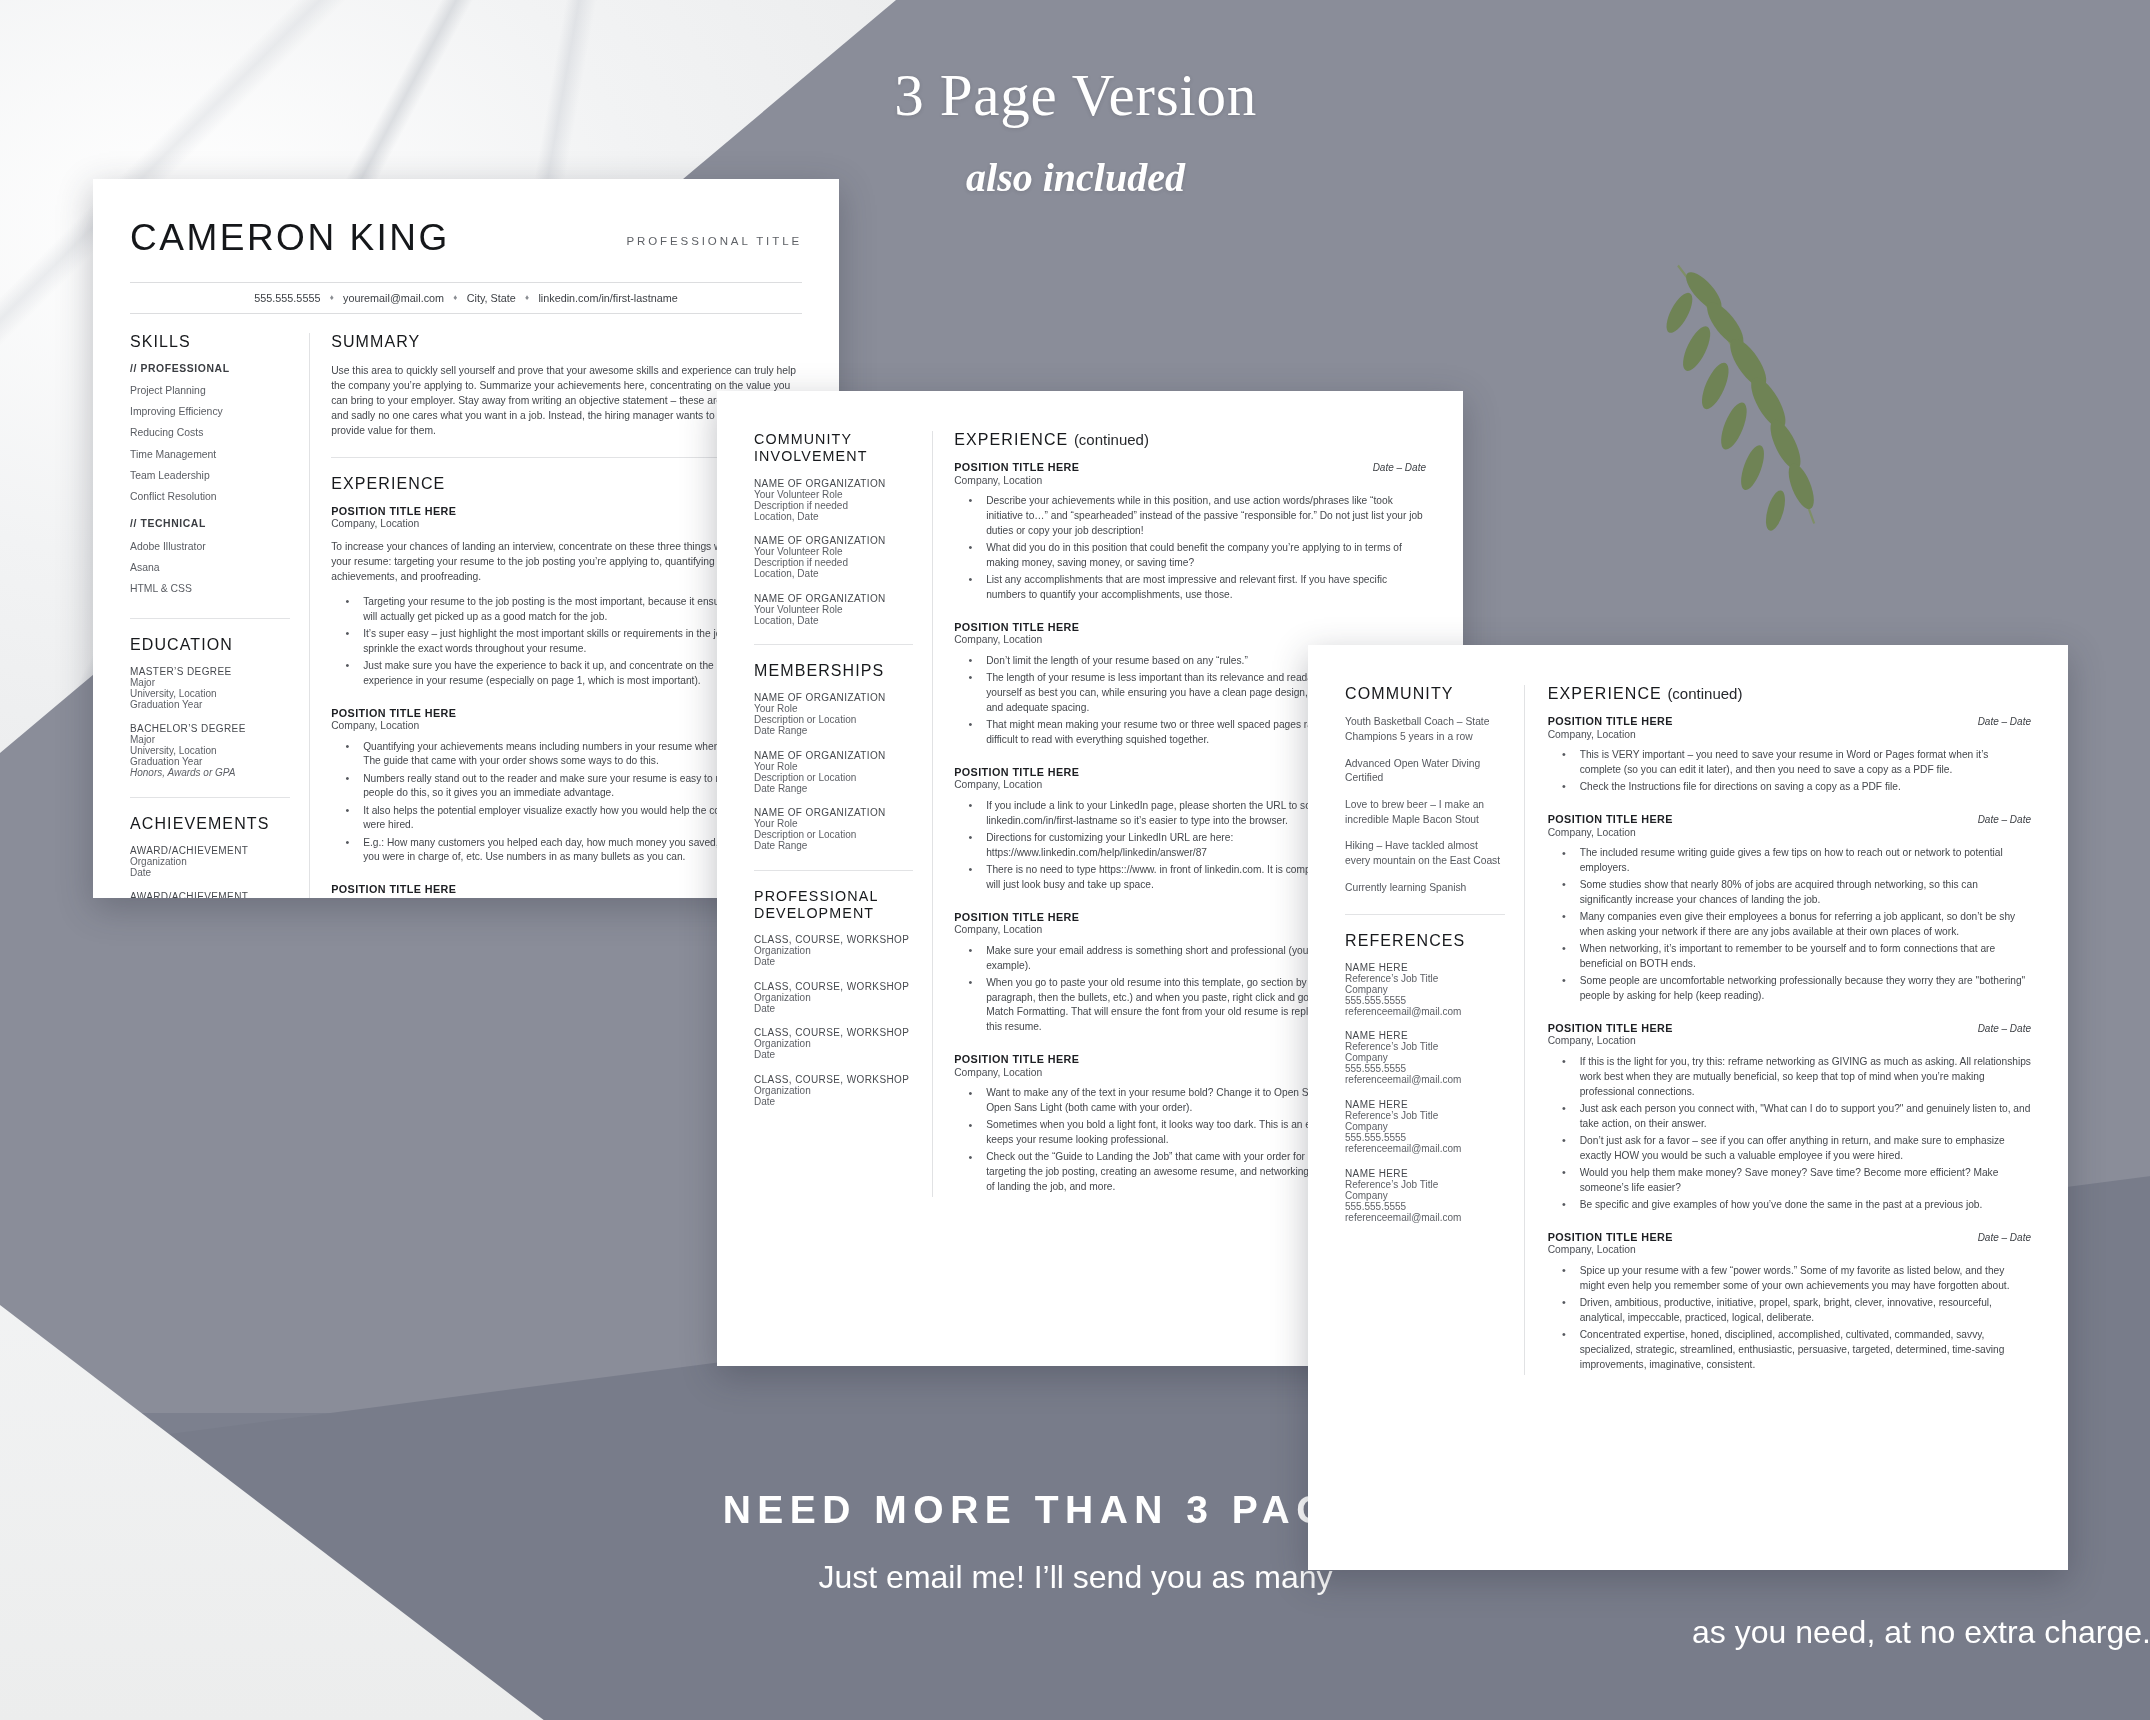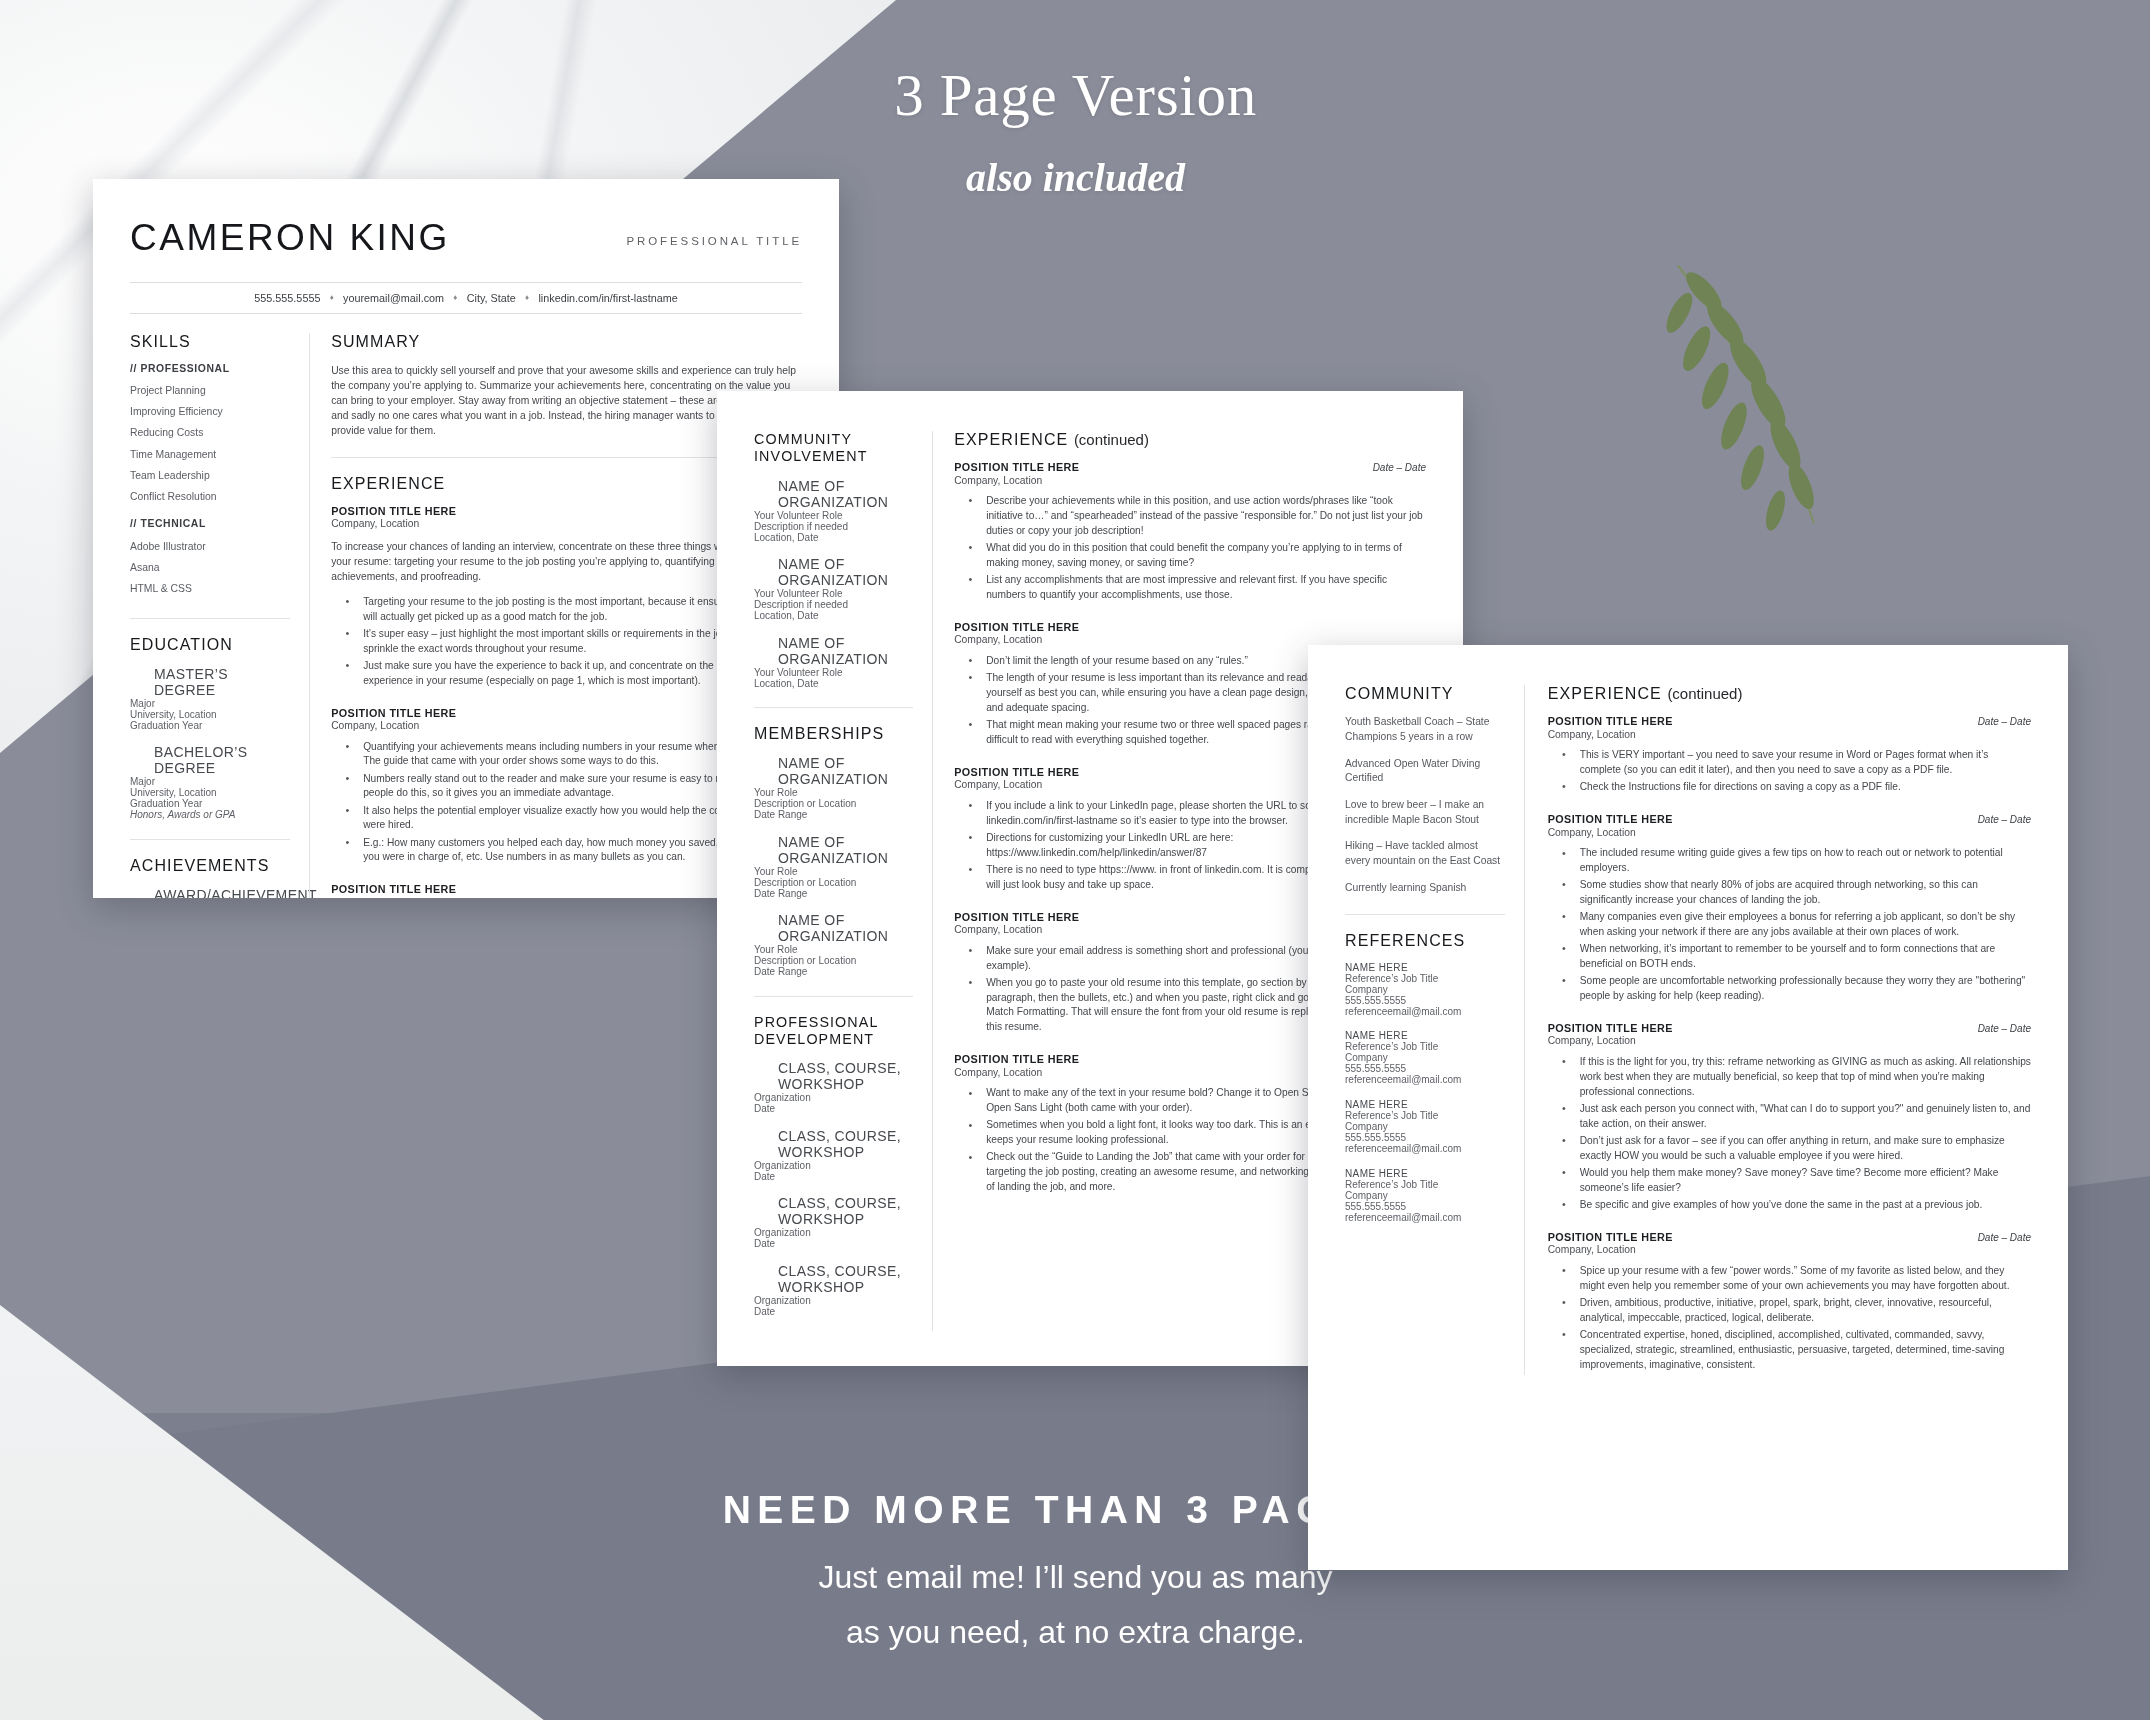--- a/index.html
+++ b/index.html
@@ -66,21 +66,21 @@
     text-align:center;
     font-family:"Liberation Sans", sans-serif;
     font-weight:700; font-size:39px; letter-spacing:6.5px; color:#ffffff;
   }
   #bottom-line1, #bottom-line2 {
     position:absolute; left:0; width:2151px; text-align:center;
     font-family:"Liberation Sans", sans-serif;
     font-size:32px; color:#ffffff; font-weight:300;
   }
   #bottom-line1 { top:1559px; }
-  #bottom-line2 { top:1614px; }
+  #bottom-line2 { top:1614px;text-align:right; }
 
   
   .page {
     position:absolute; background:#ffffff;
     box-shadow:0 10px 33px rgba(40,44,56,.30);
   }
   #page1 { left:93px;  top:179px;  width:746px; height:719px; z-index:3; }
   #page2 { left:717px; top:391px;  width:746px; height:975px; z-index:4; }
   #page3 { left:1308px; top:645px;  width:760px; height:925px; z-index:5; }
 
@@ -118,21 +118,21 @@
   }
   .sec-h.small { font-size:14.3px; line-height:1.2; }
   .sub-h {
     font-size:10.4px; letter-spacing:0.6px; color:#3a3d42;
     font-weight:600; margin:10px 0 6.5px;
   }
   .sk-item { font-size:10.4px; color:#5a5d63; line-height:2.03; }
   .hr-thin { height:0.7px; background:#e2e3e5; margin:18.6px 0 17px; }
 
   .blk { margin-bottom:13.6px; }
-  .blk .t { font-size:14px; color:#46494e; letter-spacing:0.4px;margin-left:24px; }
+  .blk .t { font-size:10px; color:#46494e; letter-spacing:0.4px; }
   .blk .l { font-size:10px; color:#5c5f65; }
   .blk .i { font-size:10px; color:#5c5f65; font-style:italic; }
 
   .para { font-size:10.3px; line-height:1.47; color:#44474c; margin-bottom:10.8px; }
   .pos-t { font-size:10.8px; font-weight:700; letter-spacing:0.4px; color:#1c1e22; }
   .pos-c { font-size:10.3px; color:#4c4f55; margin-top:1.4px; }
   .pos-row { display:flex; justify-content:space-between; align-items:baseline; }
   .pos-d { font-size:10px; font-style:italic; color:#3d4045; white-space:nowrap; }
   ul.b { list-style:none; margin:8.6px 0 0 0; }
   ul.b li {

